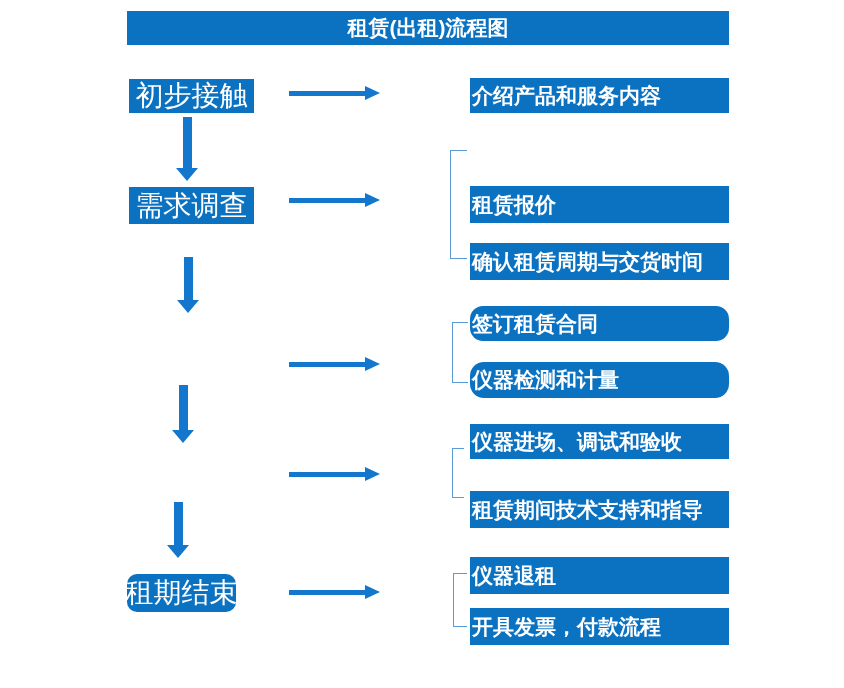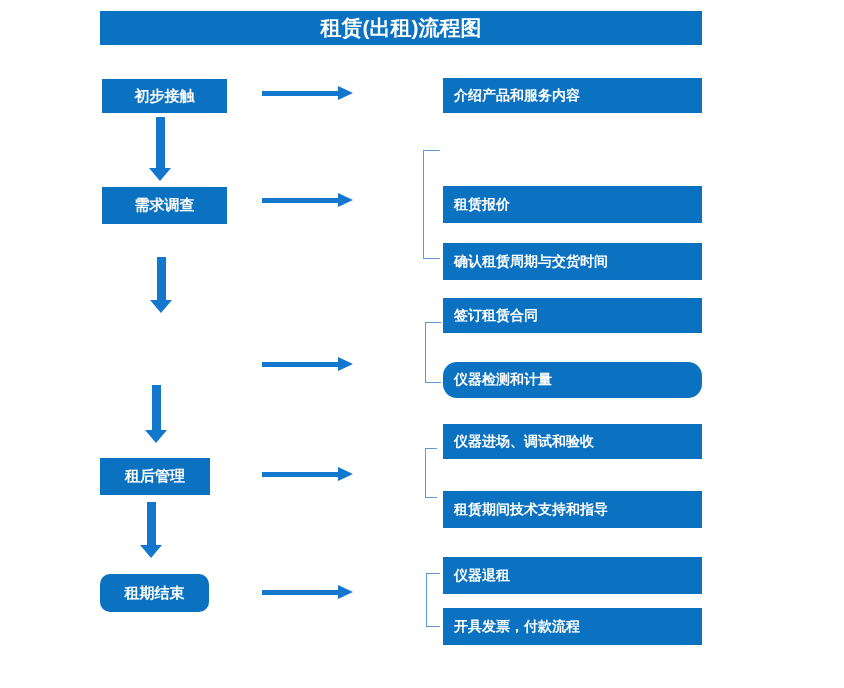--- a/index.html
+++ b/index.html
@@ -10,37 +10,38 @@
     --bg:#FFFFFF;
   }
   *{box-sizing:border-box;margin:0;padding:0;}
   html,body{background:var(--bg);}
   .canvas{
     position:relative;
     width:724px;height:688px;
     background:var(--bg);
     overflow:hidden;
     font-family:"Liberation Sans","DejaVu Sans",sans-serif;
+    margin-left:27px;
   }
   .title-bar{
     position:absolute;left:100px;top:11px;width:602px;height:34px;
     background:var(--primary);color:var(--text);
     font-size:21px;font-weight:bold;text-align:center;line-height:34px;
   }
   .step-box{
     position:absolute;background:var(--primary);color:var(--text);
-    font-size:15px;font-weight:bold;text-align:center;
+    font-size:28px;font-weight:normal;text-align:center;
     display:flex;align-items:center;justify-content:center;
     white-space:nowrap;
   }
   .detail-box{
     position:absolute;left:443px;width:259px;
     background:var(--primary);color:var(--text);
-    font-size:14px;font-weight:bold;
-    display:flex;align-items:center;padding-left:11px;
+    font-size:21px;font-weight:bold;
+    display:flex;align-items:center;padding-left:2px;
     white-space:nowrap;
   }
   .h-arrow{position:absolute;left:262px;width:91px;height:14px;}
   .h-arrow .shaft{position:absolute;left:0;top:5px;width:77px;height:5px;background:var(--arrow);}
   .h-arrow .head{
     position:absolute;right:0;top:0;width:0;height:0;
     border-top:7px solid transparent;border-bottom:7px solid transparent;
     border-left:15px solid var(--arrow);
   }
   .v-arrow{position:absolute;width:22px;}
@@ -56,21 +57,20 @@
 </style>
 </head>
 <body>
 
 <div class="canvas">
 
   <div class="title-bar">租赁(出租)流程图</div>
 
   <div class="step-box" style="left:102px;top:79px;width:125px;height:34px;">初步接触</div>
   <div class="step-box" style="left:102px;top:187px;width:125px;height:37px;">需求调查</div>
-  <div class="step-box" style="left:100px;top:458px;width:110px;height:37px;">租后管理</div>
   <div class="step-box" style="left:100px;top:574px;width:109px;height:38px;border-radius:10px;">租期结束</div>
 
   <div class="v-arrow" style="left:149px;top:117px;height:64px;">
     <div class="shaft"></div>
     <div class="head"></div>
   </div>
   <div class="v-arrow" style="left:150px;top:257px;height:56px;">
     <div class="shaft"></div>
     <div class="head"></div>
   </div>
@@ -107,21 +107,21 @@
   <div class="bracket" style="left:423px;top:150px;width:17px;height:109px;"></div>
   <div class="bracket" style="left:425px;top:322px;width:16px;height:61px;"></div>
   <div class="bracket" style="left:425px;top:448px;width:12px;height:50px;"></div>
   <div class="bracket" style="left:426px;top:573px;width:14px;height:54px;"></div>
 
   <div class="detail-box" style="top:78px;height:35px;">介绍产品和服务内容</div>
 
   <div class="detail-box" style="top:186px;height:37px;text-align:center;">租赁报价</div>
   <div class="detail-box" style="top:243px;height:37px;">确认租赁周期与交货时间</div>
 
-  <div class="detail-box" style="top:298px;height:35px;">签订租赁合同</div>
+  <div class="detail-box" style="top:306px;height:35px;border-radius:13px;">签订租赁合同</div>
   <div class="detail-box" style="top:362px;height:36px;border-radius:14px;">仪器检测和计量</div>
 
   <div class="detail-box" style="top:491px;height:37px;">租赁期间技术支持和指导</div>
   <div class="detail-box" style="top:424px;height:35px;">仪器进场、调试和验收</div>
 
   <div class="detail-box" style="top:557px;height:37px;">仪器退租</div>
   <div class="detail-box" style="top:608px;height:37px;">开具发票，付款流程</div>
 
 </div>
 

